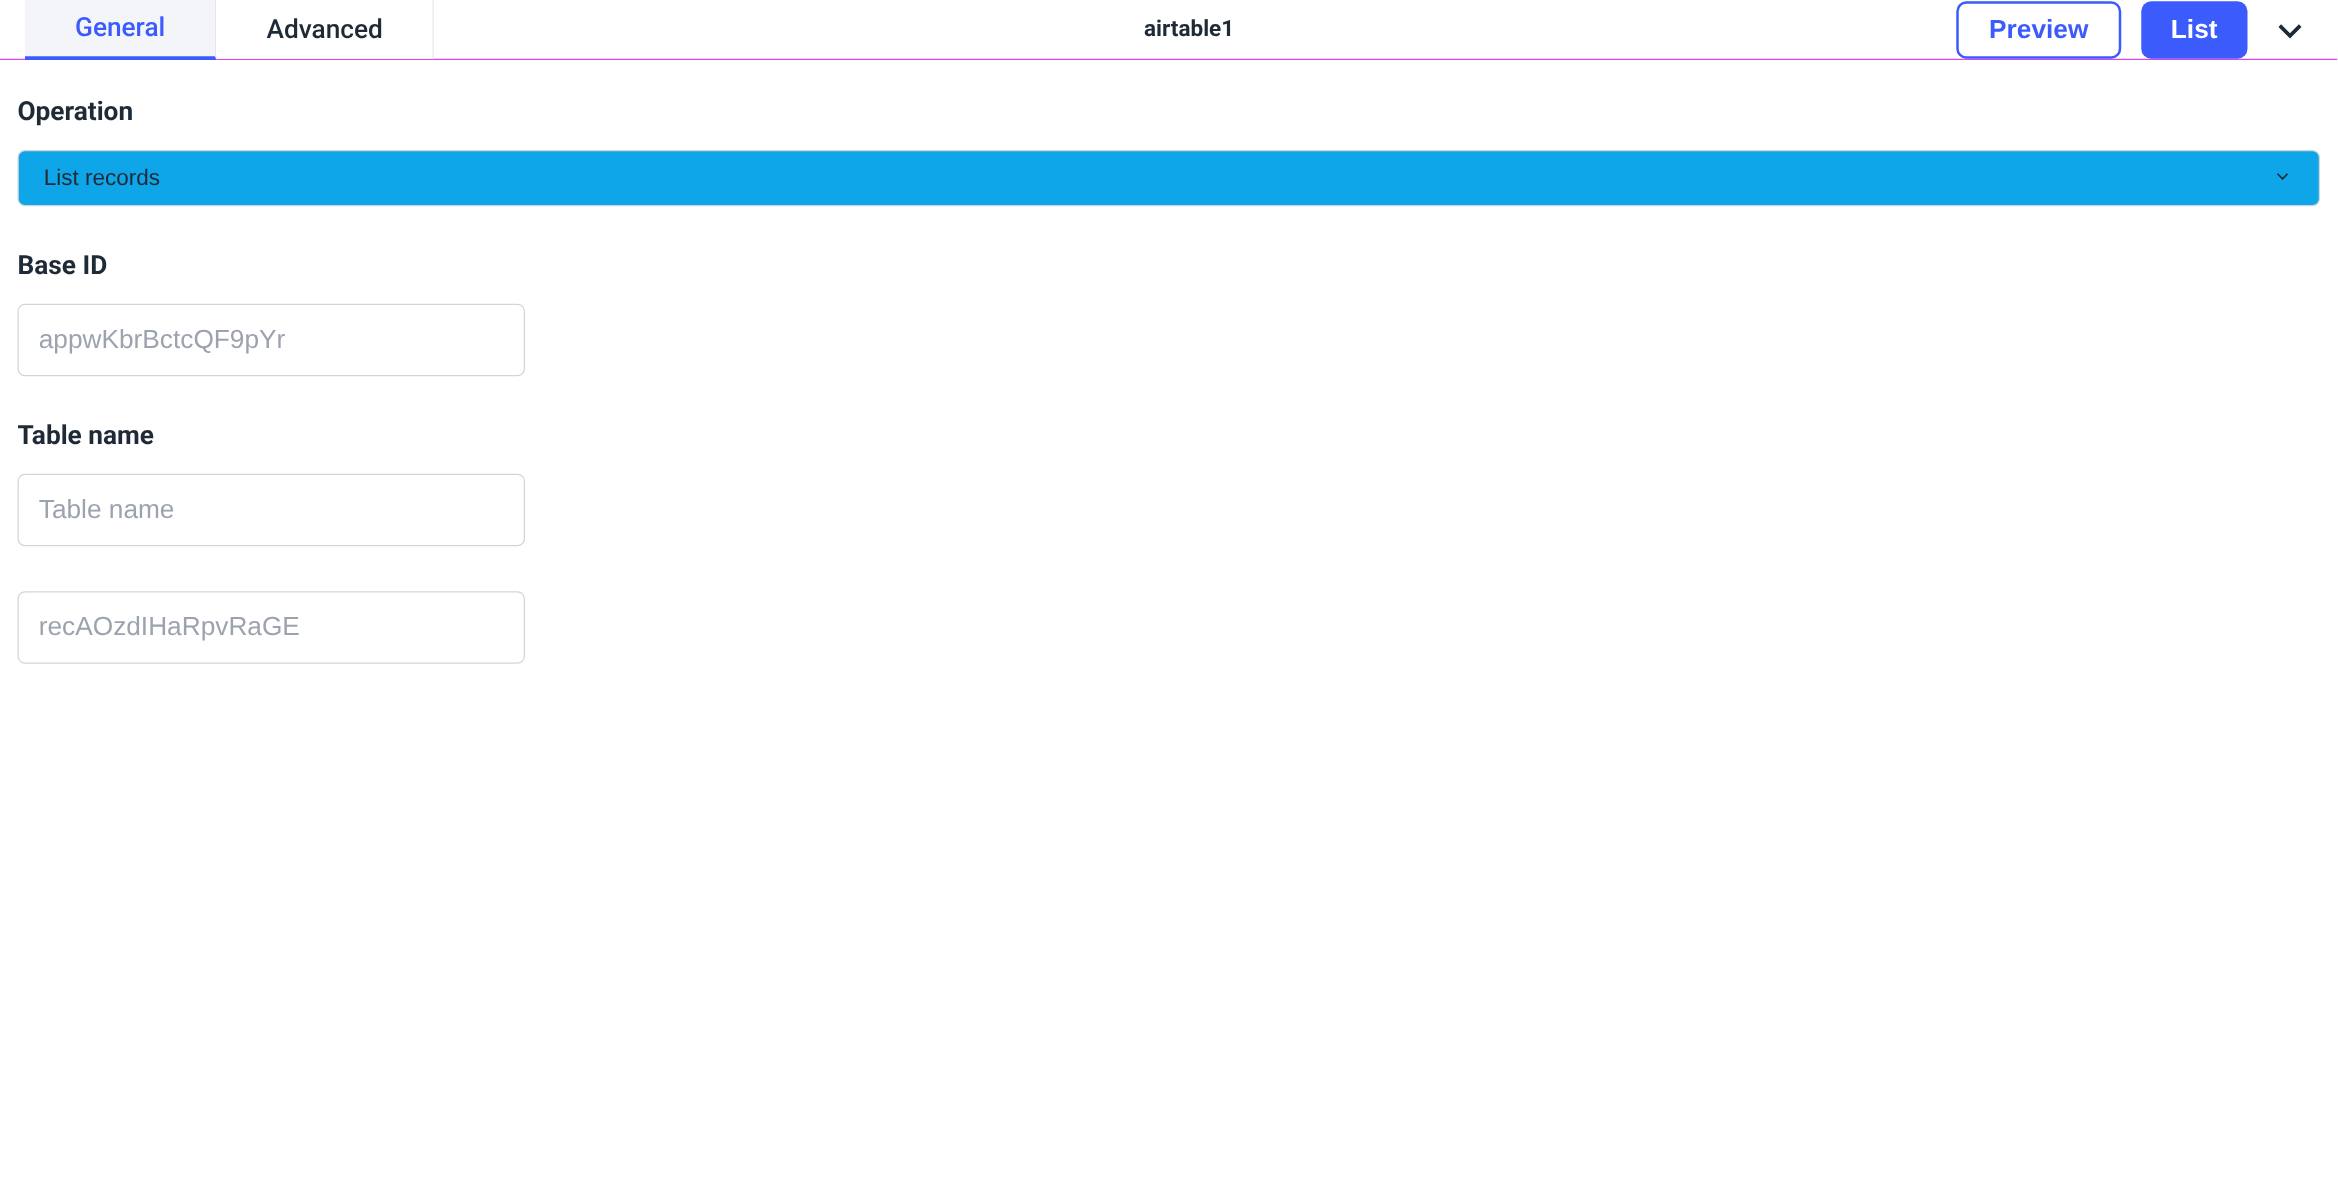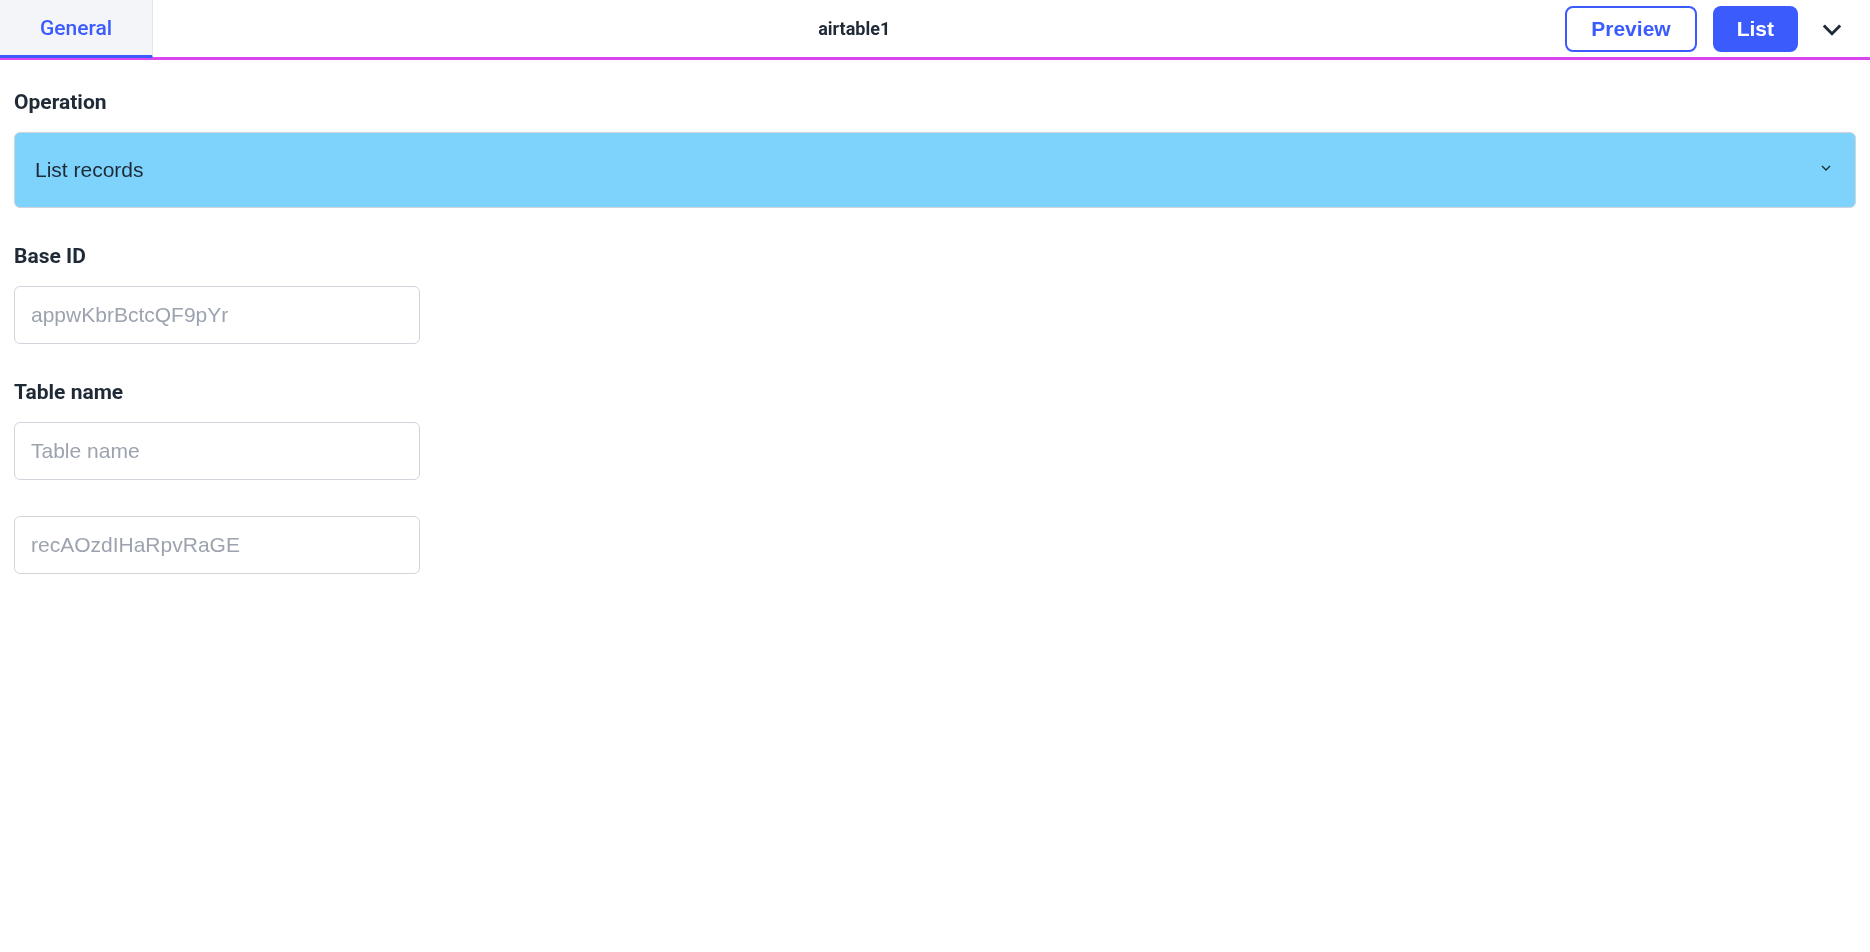--- a/index.html
+++ b/index.html
@@ -6,22 +6,23 @@
   html, body {
     margin: 0;
     padding: 0;
     font-family: -apple-system, BlinkMacSystemFont, "Segoe UI", Roboto, "Helvetica Neue", Arial, sans-serif;
     background: #fff;
     color: #1f2a37;
   }
   .header {
     display: flex;
     align-items: stretch;
-    height: 60px;
-    border-bottom: 3px solid #d946ef;
+    height: 48px;
+    border-bottom: 1px solid #d946ef;
+    padding-left: 20px;
   }
   .tabs {
     display: flex;
     align-items: stretch;
   }
   .tab {
     display: flex;
     align-items: center;
     justify-content: center;
     padding: 0 40px;
@@ -95,25 +96,25 @@
     font-weight: 700;
     color: #1f2a37;
     margin-bottom: 18px;
   }
   .select-wrap {
     position: relative;
     width: 100%;
   }
   .select {
     width: 100%;
-    height: 76px;
+    height: 45px;
     border: 1px solid #d1d5db;
     border-radius: 6px;
-    background: #7dd3fc;
-    font-size: 21px;
+    background: #0ea5e9;
+    font-size: 18px;
     color: #1f2a37;
     padding: 0 44px 0 20px;
     appearance: none;
     -webkit-appearance: none;
     cursor: pointer;
   }
   .select-chevron {
     position: absolute;
     right: 22px;
     top: 50%;
@@ -135,20 +136,21 @@
   .text-input::placeholder {
     color: #9ca3af;
   }
 </style>
 </head>
 <body>
 
 <div class="header">
   <div class="tabs">
     <div class="tab active">General</div>
+    <div class="tab">Advanced</div>
   </div>
   <div class="header-title">airtable1</div>
   <div class="header-actions">
     <button class="btn btn-outline">Preview</button>
     <button class="btn btn-primary">List</button>
     <span class="collapse-icon">
       <svg viewBox="0 0 24 24">
           <polyline points="5 9 12 16 19 9"></polyline>
         </svg>
     </span>

